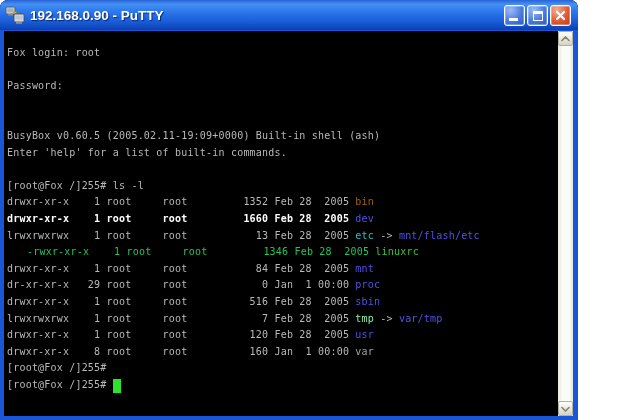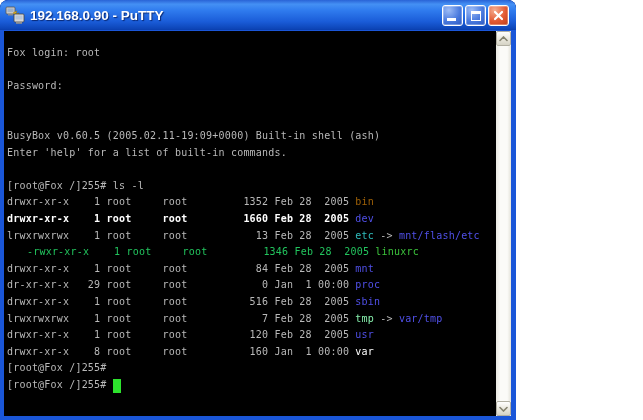--- a/index.html
+++ b/index.html
@@ -1,17 +1,17 @@
 <!DOCTYPE html>
 <html><head>
 <meta charset="utf-8">
 <style>
   html,body { margin:0; padding:0; background:#ffffff; }
   .window {
-    position:relative; width:516px; height:420px;
+    position:relative; width:578px; height:420px;
     font-family:"Liberation Sans", sans-serif;
     border-radius:8px 8px 0 0; overflow:hidden;
     background:#1a56d8;
     box-shadow:0 0 0 1px #0a3a9e inset;
   }
   
   .titlebar {
     position:absolute; top:0; left:0; right:0; height:30px;
     background:linear-gradient(180deg,#2963d6 0%,#4490f4 14%,#2f7bee 35%,#1a5cd8 72%,#0e47ba 94%,#0a3fae 100%);
     border-radius:8px 8px 0 0;
@@ -114,21 +114,21 @@
         <div class="term-line"><span style="color: rgb(185, 185, 185);">[root@Fox /]255# ls -l</span></div>
         <div class="term-line"><span style="color: rgb(185, 185, 185);">drwxr-xr-x    1 root     root         1352 Feb 28  2005 </span><span style="color: #a16207;">bin</span></div>
         <div class="term-line"><span style="color: #ffffff; font-weight: bold;">drwxr-xr-x    1 root     root         1660 Feb 28  2005 </span><span style="color: rgb(80, 80, 232);">dev</span></div>
         <div class="term-line"><span style="color: rgb(185, 185, 185);">lrwxrwxrwx    1 root     root           13 Feb 28  2005 </span><span style="color: rgb(47, 189, 189);">etc</span><span style="color: rgb(185, 185, 185);"> -&gt; </span><span style="color: rgb(80, 80, 232);">mnt/flash/etc</span></div>
         <div class="term-line"><span style="color: #22c55e; margin-left: 20px;">-rwxr-xr-x    1 root     root         1346 Feb 28  2005 </span><span style="color: rgb(60, 196, 60);">linuxrc</span></div>
         <div class="term-line"><span style="color: rgb(185, 185, 185);">drwxr-xr-x    1 root     root           84 Feb 28  2005 </span><span style="color: rgb(80, 80, 232);">mnt</span></div>
         <div class="term-line"><span style="color: rgb(185, 185, 185);">dr-xr-xr-x   29 root     root            0 Jan  1 00:00 </span><span style="color: rgb(80, 80, 232);">proc</span></div>
         <div class="term-line"><span style="color: rgb(185, 185, 185);">drwxr-xr-x    1 root     root          516 Feb 28  2005 </span><span style="color: rgb(80, 80, 232);">sbin</span></div>
         <div class="term-line"><span style="color: rgb(185, 185, 185);">lrwxrwxrwx    1 root     root            7 Feb 28  2005 </span><span style="color: #86efac;">tmp</span><span style="color: rgb(185, 185, 185);"> -&gt; </span><span style="color: rgb(80, 80, 232);">var/tmp</span></div>
         <div class="term-line"><span style="color: rgb(185, 185, 185);">drwxr-xr-x    1 root     root          120 Feb 28  2005 </span><span style="color: rgb(80, 80, 232);">usr</span></div>
-        <div class="term-line"><span style="color: rgb(185, 185, 185);">drwxr-xr-x    8 root     root          160 Jan  1 00:00 </span><span style="color: #ffffff;">var</span></div>
+        <div class="term-line"><span style="color: rgb(185, 185, 185);">drwxr-xr-x    8 root     root          160 Jan  1 00:00 </span><span style="color: #a3a3a3;">var</span></div>
         <div class="term-line"><span style="color: rgb(185, 185, 185);">[root@Fox /]255#</span></div>
         <div class="term-line"><span style="color: rgb(185, 185, 185);">[root@Fox /]255# </span><span class="cursor" style="background: rgb(45, 227, 45);">&nbsp;</span></div>
       </div>
     <div class="scrollbar">
       <div class="sbtn">
         <svg width="9" height="6" viewBox="0 0 9 6">
           <path d="M1 4.5 L4.5 1 L8 4.5" fill="none" stroke="#84826f" stroke-width="1.6" stroke-linecap="round"></path>
         </svg>
       </div>
       <div class="strack"></div>

